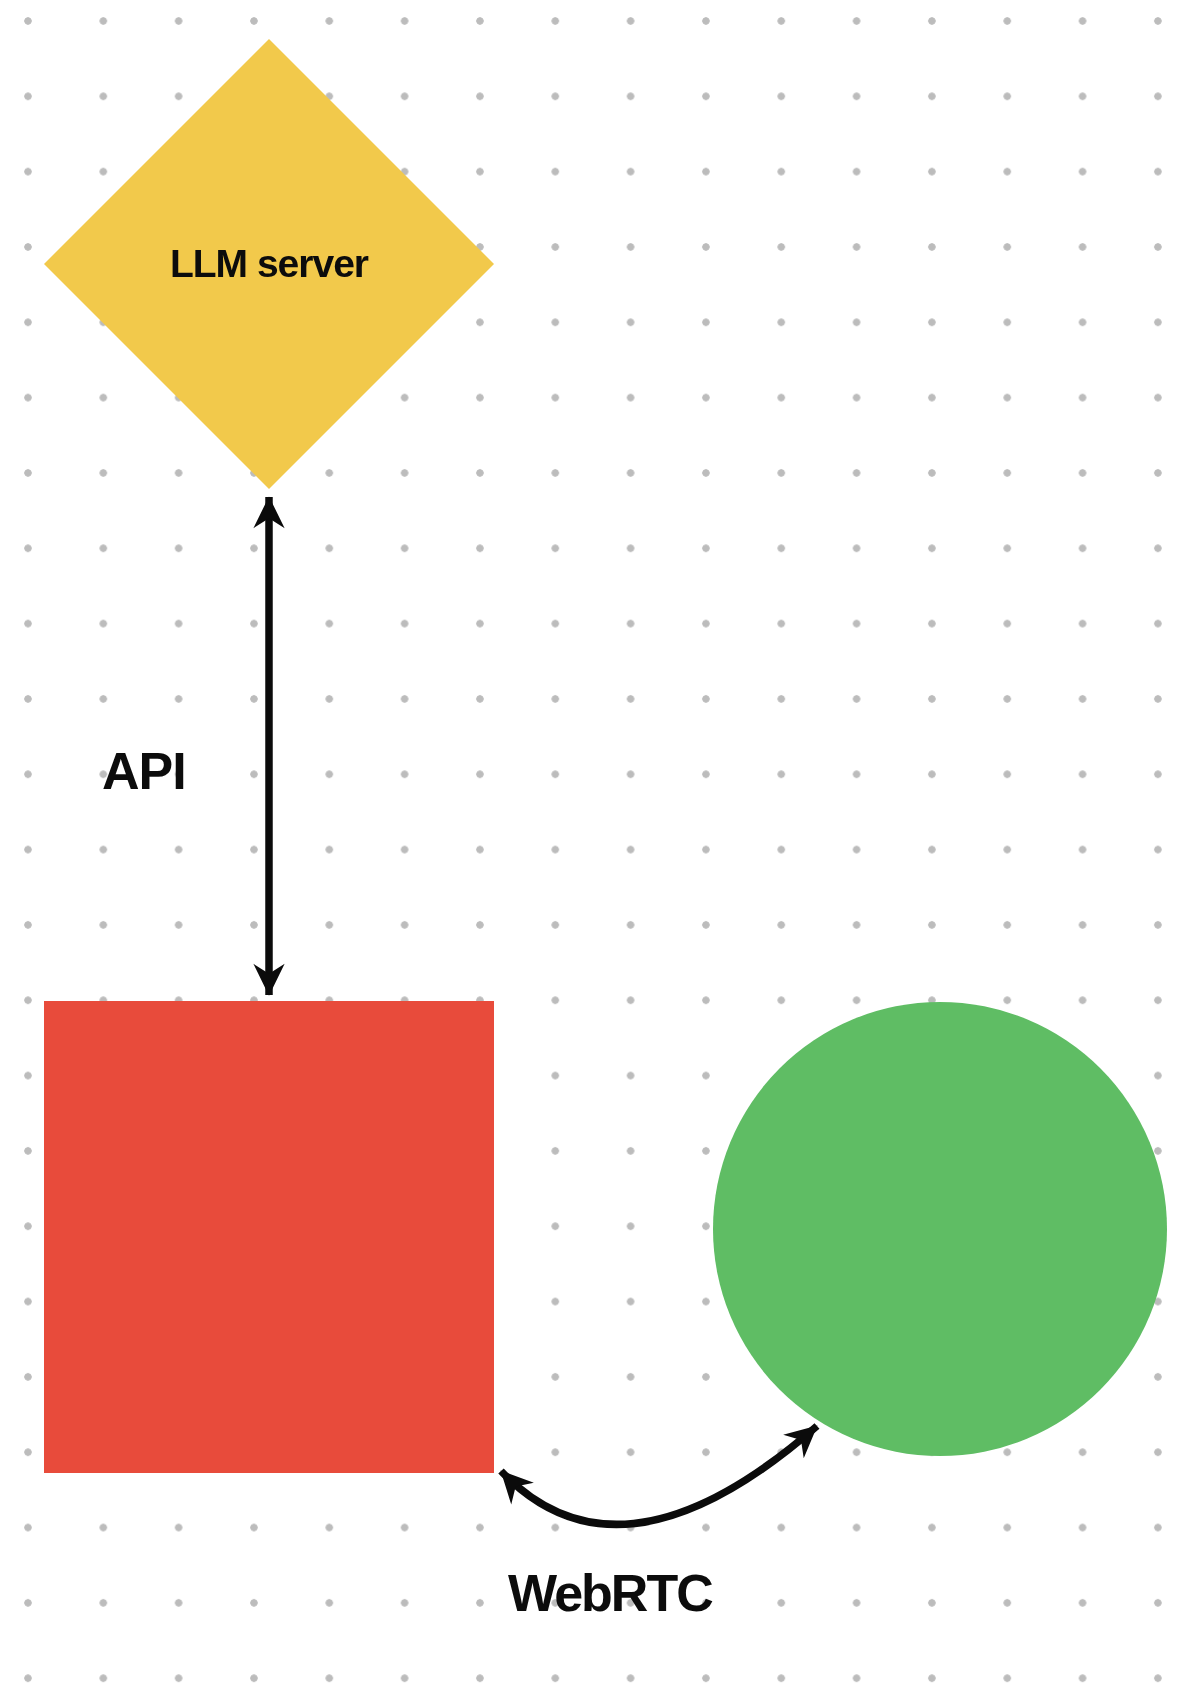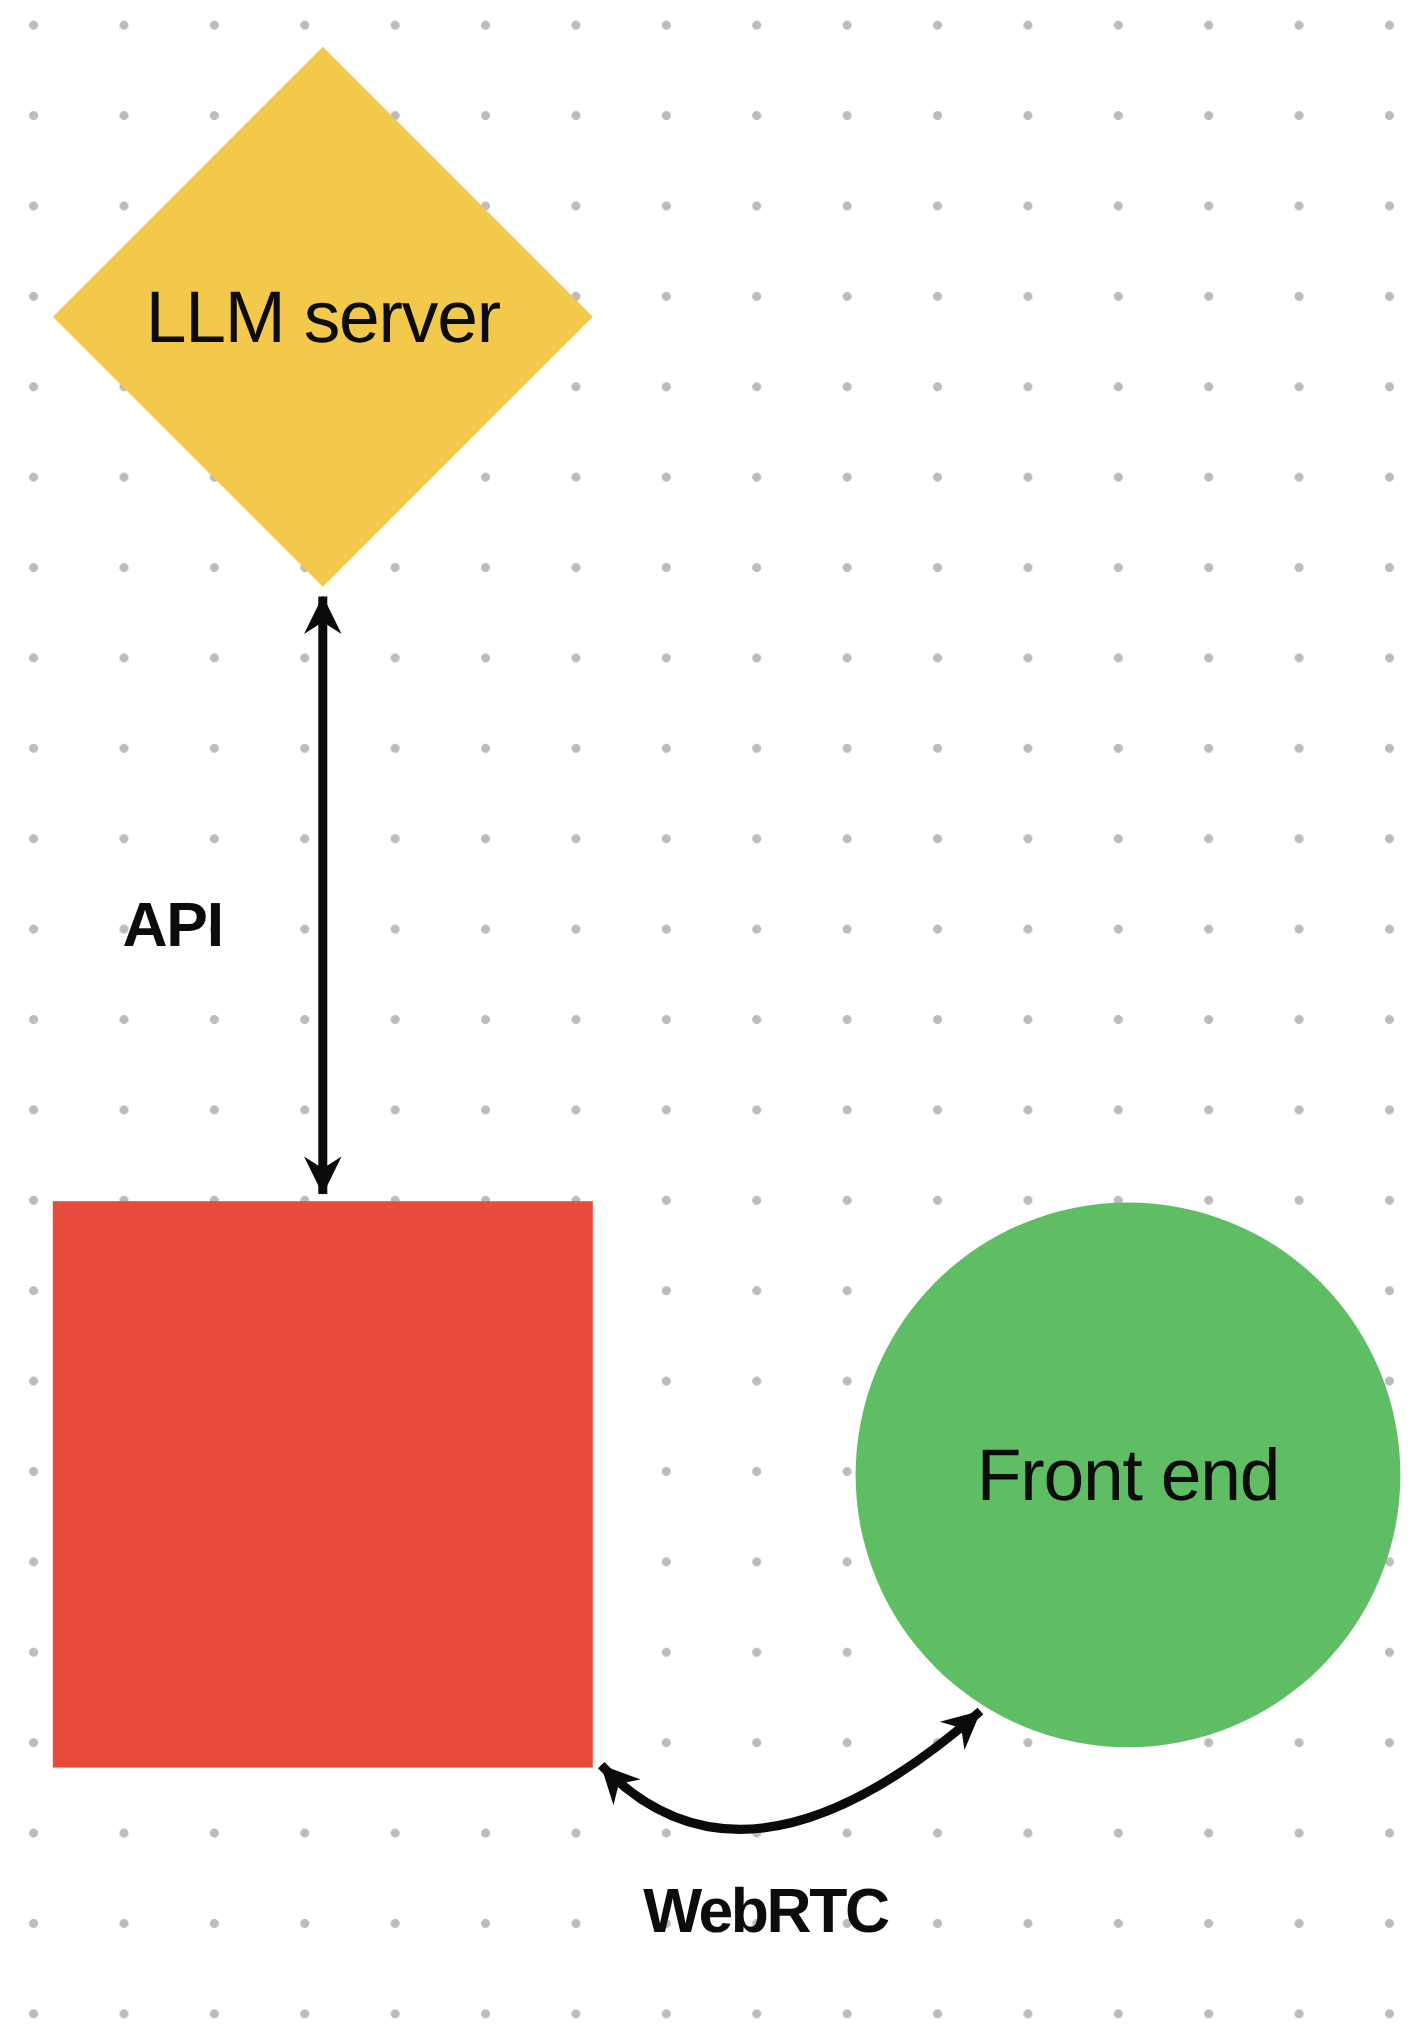--- a/index.html
+++ b/index.html
@@ -25,38 +25,38 @@
     top: 0;
     width: 1179px;
     height: 1697px;
   }
   .node-label {
     position: absolute;
     display: flex;
     align-items: center;
     justify-content: center;
     color: #0c0c0c;
-    font-size: 61px;
-    font-weight: 400;
+    font-size: 39px;
+    font-weight: 700;
     letter-spacing: -1px;
     pointer-events: none;
     white-space: nowrap;
   }
   .label-llm   { left: 69px;  top: 164px;  width: 400px; height: 200px; }
   .label-back  { left: 44px;  top: 1001px; width: 450px; height: 460px; }
   .label-front { left: 713px; top: 1002px; width: 454px; height: 454px; }
   .edge-label {
     position: absolute;
     color: #0c0c0c;
     font-size: 52px;
     font-weight: 700;
     white-space: nowrap;
   }
   .label-api    { left: 102px; top: 741px;  letter-spacing: -1px; }
-  .label-webrtc { left: 536px; top: 1563px; letter-spacing: -2px; }
+  .label-webrtc { left: 508px; top: 1563px; letter-spacing: -2px; }
 </style>
 </head>
 <body>
 
 <div class="canvas">
 
   <svg class="overlay-svg" width="1179" height="1697" viewBox="0 0 1179 1697" xmlns="http://www.w3.org/2000/svg">
     <defs>
       <marker id="dart" viewBox="0 0 12 12" refX="11" refY="6" markerWidth="5" markerHeight="5" orient="auto-start-reverse" markerUnits="strokeWidth">
         <path d="M1,1 L11.2,6 L1,11 L4.2,6 Z" fill="#0b0b0b"></path>
@@ -70,19 +70,18 @@
     <circle cx="940" cy="1229" r="227" fill="#5FBD64"></circle>
 
     <line x1="269" y1="497" x2="269" y2="995" stroke-width="7.5" fill="none" marker-start="url(#dart)" marker-end="url(#dart)" stroke="#0b0b0b"></line>
 
     <path d="M501,1471 Q621,1597 817,1426" stroke-width="7.5" fill="none" marker-start="url(#dart)" marker-end="url(#dart)" stroke="#0b0b0b"></path>
   </svg>
 
   <div class="node-label label-llm">LLM server</div>
 
 
-  <div class="node-label label-front">Front end</div>
 
   <div class="edge-label label-api">API</div>
 
   <div class="edge-label label-webrtc">WebRTC</div>
 
 </div>
 
 </body></html>

